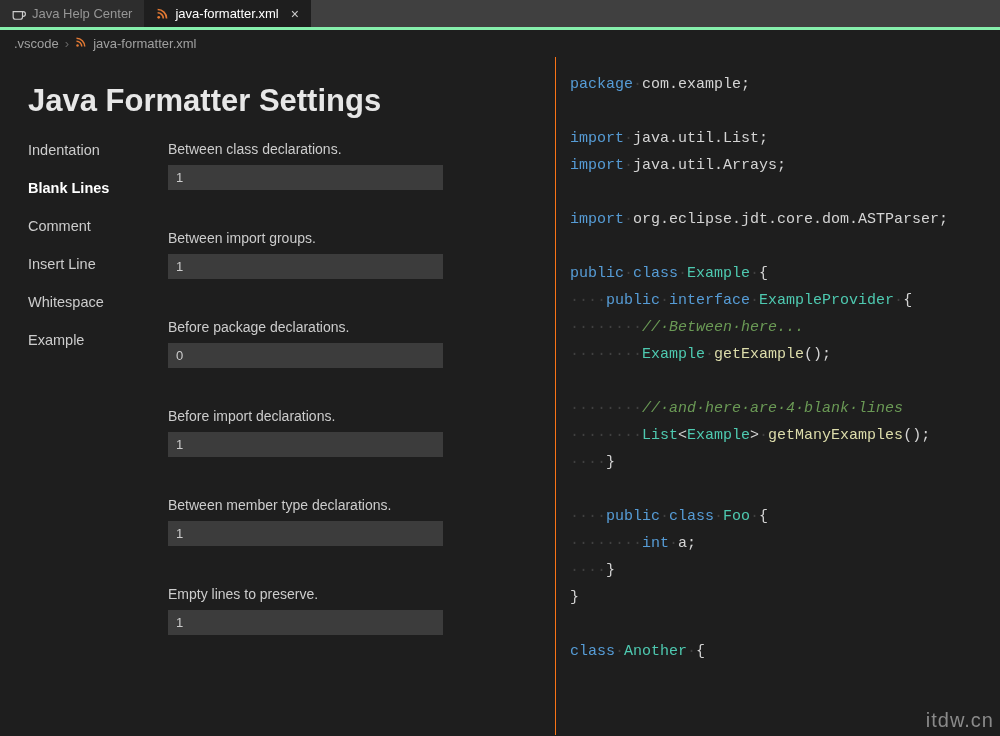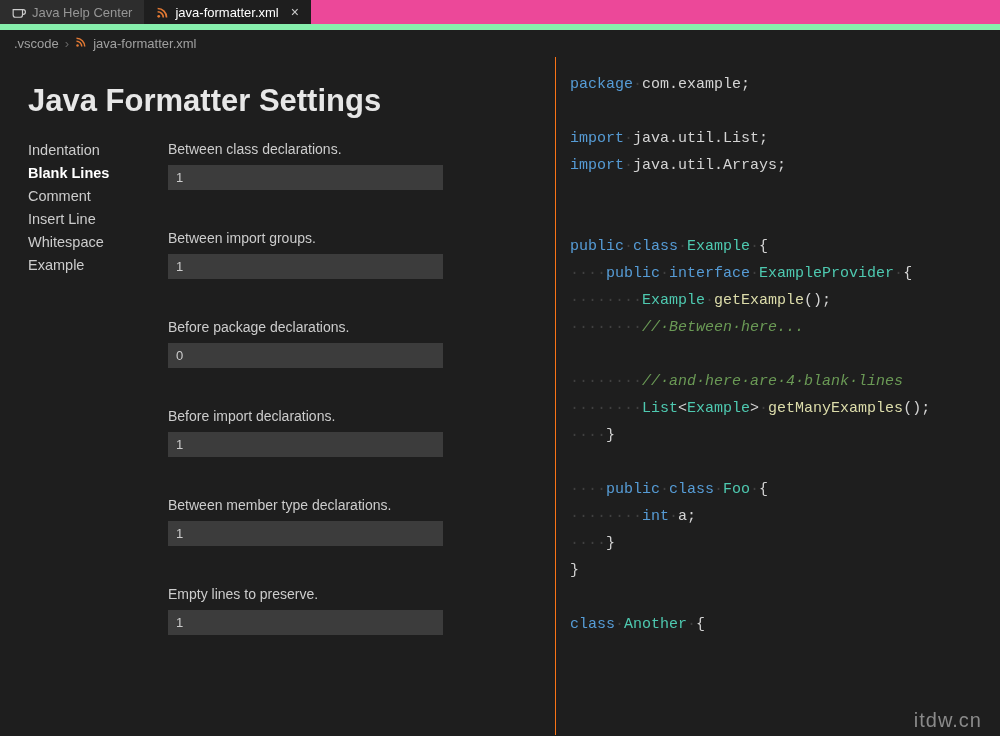--- a/index.html
+++ b/index.html
@@ -8,23 +8,23 @@
     height: 736px;
     background: #1e1e1e;
     color: #cccccc;
     font-family: "Segoe UI", -apple-system, sans-serif;
     font-size: 14px;
     overflow: hidden;
     position: relative;
   }
   .tabs {
     display: flex;
-    background: #ec4899;
+    background: #404040;
     height: 30px;
-    border-bottom: 6px solid #86efac;
+    border-bottom: 3px solid #86efac;
   }
   .tab {
     display: flex;
     align-items: center;
     padding: 0 12px;
     gap: 6px;
     font-size: 13px;
     color: #969696;
     cursor: pointer;
     background: #2d2d2d;
@@ -62,21 +62,21 @@
     color: #e7e7e7;
     margin: 10px 0 22px 0;
   }
   .settings-row {
     display: flex;
   }
   .sidebar {
     width: 140px;
     display: flex;
     flex-direction: column;
-    gap: 5px;
+    gap: 20px;
   }
   .sidebar-item {
     font-size: 14.5px;
     color: #cccccc;
     cursor: pointer;
     padding: 1px 0;
   }
   .sidebar-item.active {
     font-weight: 700;
     color: #ffffff;
@@ -116,21 +116,21 @@
   .code-line { white-space: pre; }
   .kw { color: #569cd6; }
   .type { color: #4ec9b0; }
   .id { color: #d4d4d4; }
   .fn { color: #dcdcaa; }
   .punc { color: #d4d4d4; }
   .ws { color: #404040; }
   .comment { color: #6a9955; font-style: italic; }
   .watermark {
     position: absolute;
-    right: 18px;
+    right: 6px;
     bottom: 4px;
     font-size: 20px;
     color: #8a8a8a;
     font-family: Arial, sans-serif;
     letter-spacing: 1px;
   }
 </style>
 </head>
 <body>
 
@@ -191,25 +191,26 @@
           <div><div class="field-label">Empty lines to preserve.</div><input class="field-input" value="1" style=""></div>
         </div>
     </div>
   </div>
   <div class="right" id="code">
       <div class="code-line"><span class="kw">package</span><span class="ws">·</span><span class="id">com.example;</span></div>
       <div class="code-line">&nbsp;</div>
       <div class="code-line"><span class="kw">import</span><span class="ws">·</span><span class="id">java.util.List;</span></div>
       <div class="code-line"><span class="kw">import</span><span class="ws">·</span><span class="id">java.util.Arrays;</span></div>
       <div class="code-line">&nbsp;</div>
+      <div class="code-line"><span class="kw">import</span><span class="ws">·</span><span class="id">org.eclipse.jdt.core.dom.ASTParser;</span></div>
       <div class="code-line">&nbsp;</div>
       <div class="code-line"><span class="kw">public</span><span class="ws">·</span><span class="kw">class</span><span class="ws">·</span><span class="type">Example</span><span class="ws">·</span><span class="punc">{</span></div>
       <div class="code-line"><span class="ws">····</span><span class="kw">public</span><span class="ws">·</span><span class="kw">interface</span><span class="ws">·</span><span class="type">ExampleProvider</span><span class="ws">·</span><span class="punc">{</span></div>
+      <div class="code-line"><span class="ws">········</span><span class="comment">//·Between·here...</span></div>
       <div class="code-line"><span class="ws">········</span><span class="type">Example</span><span class="ws">·</span><span class="fn">getExample</span><span class="punc">();</span></div>
-      <div class="code-line"><span class="ws">········</span><span class="comment">//·Between·here...</span></div>
       <div class="code-line">&nbsp;</div>
       <div class="code-line"><span class="ws">········</span><span class="comment">//·and·here·are·4·blank·lines</span></div>
       <div class="code-line"><span class="ws">········</span><span class="type">List</span><span class="punc">&lt;</span><span class="type">Example</span><span class="punc">&gt;</span><span class="ws">·</span><span class="fn">getManyExamples</span><span class="punc">();</span></div>
       <div class="code-line"><span class="ws">····</span><span class="punc">}</span></div>
       <div class="code-line">&nbsp;</div>
       <div class="code-line"><span class="ws">····</span><span class="kw">public</span><span class="ws">·</span><span class="kw">class</span><span class="ws">·</span><span class="type">Foo</span><span class="ws">·</span><span class="punc">{</span></div>
       <div class="code-line"><span class="ws">········</span><span class="kw">int</span><span class="ws">·</span><span class="id">a;</span></div>
       <div class="code-line"><span class="ws">····</span><span class="punc">}</span></div>
       <div class="code-line"><span class="punc">}</span></div>
       <div class="code-line">&nbsp;</div>

